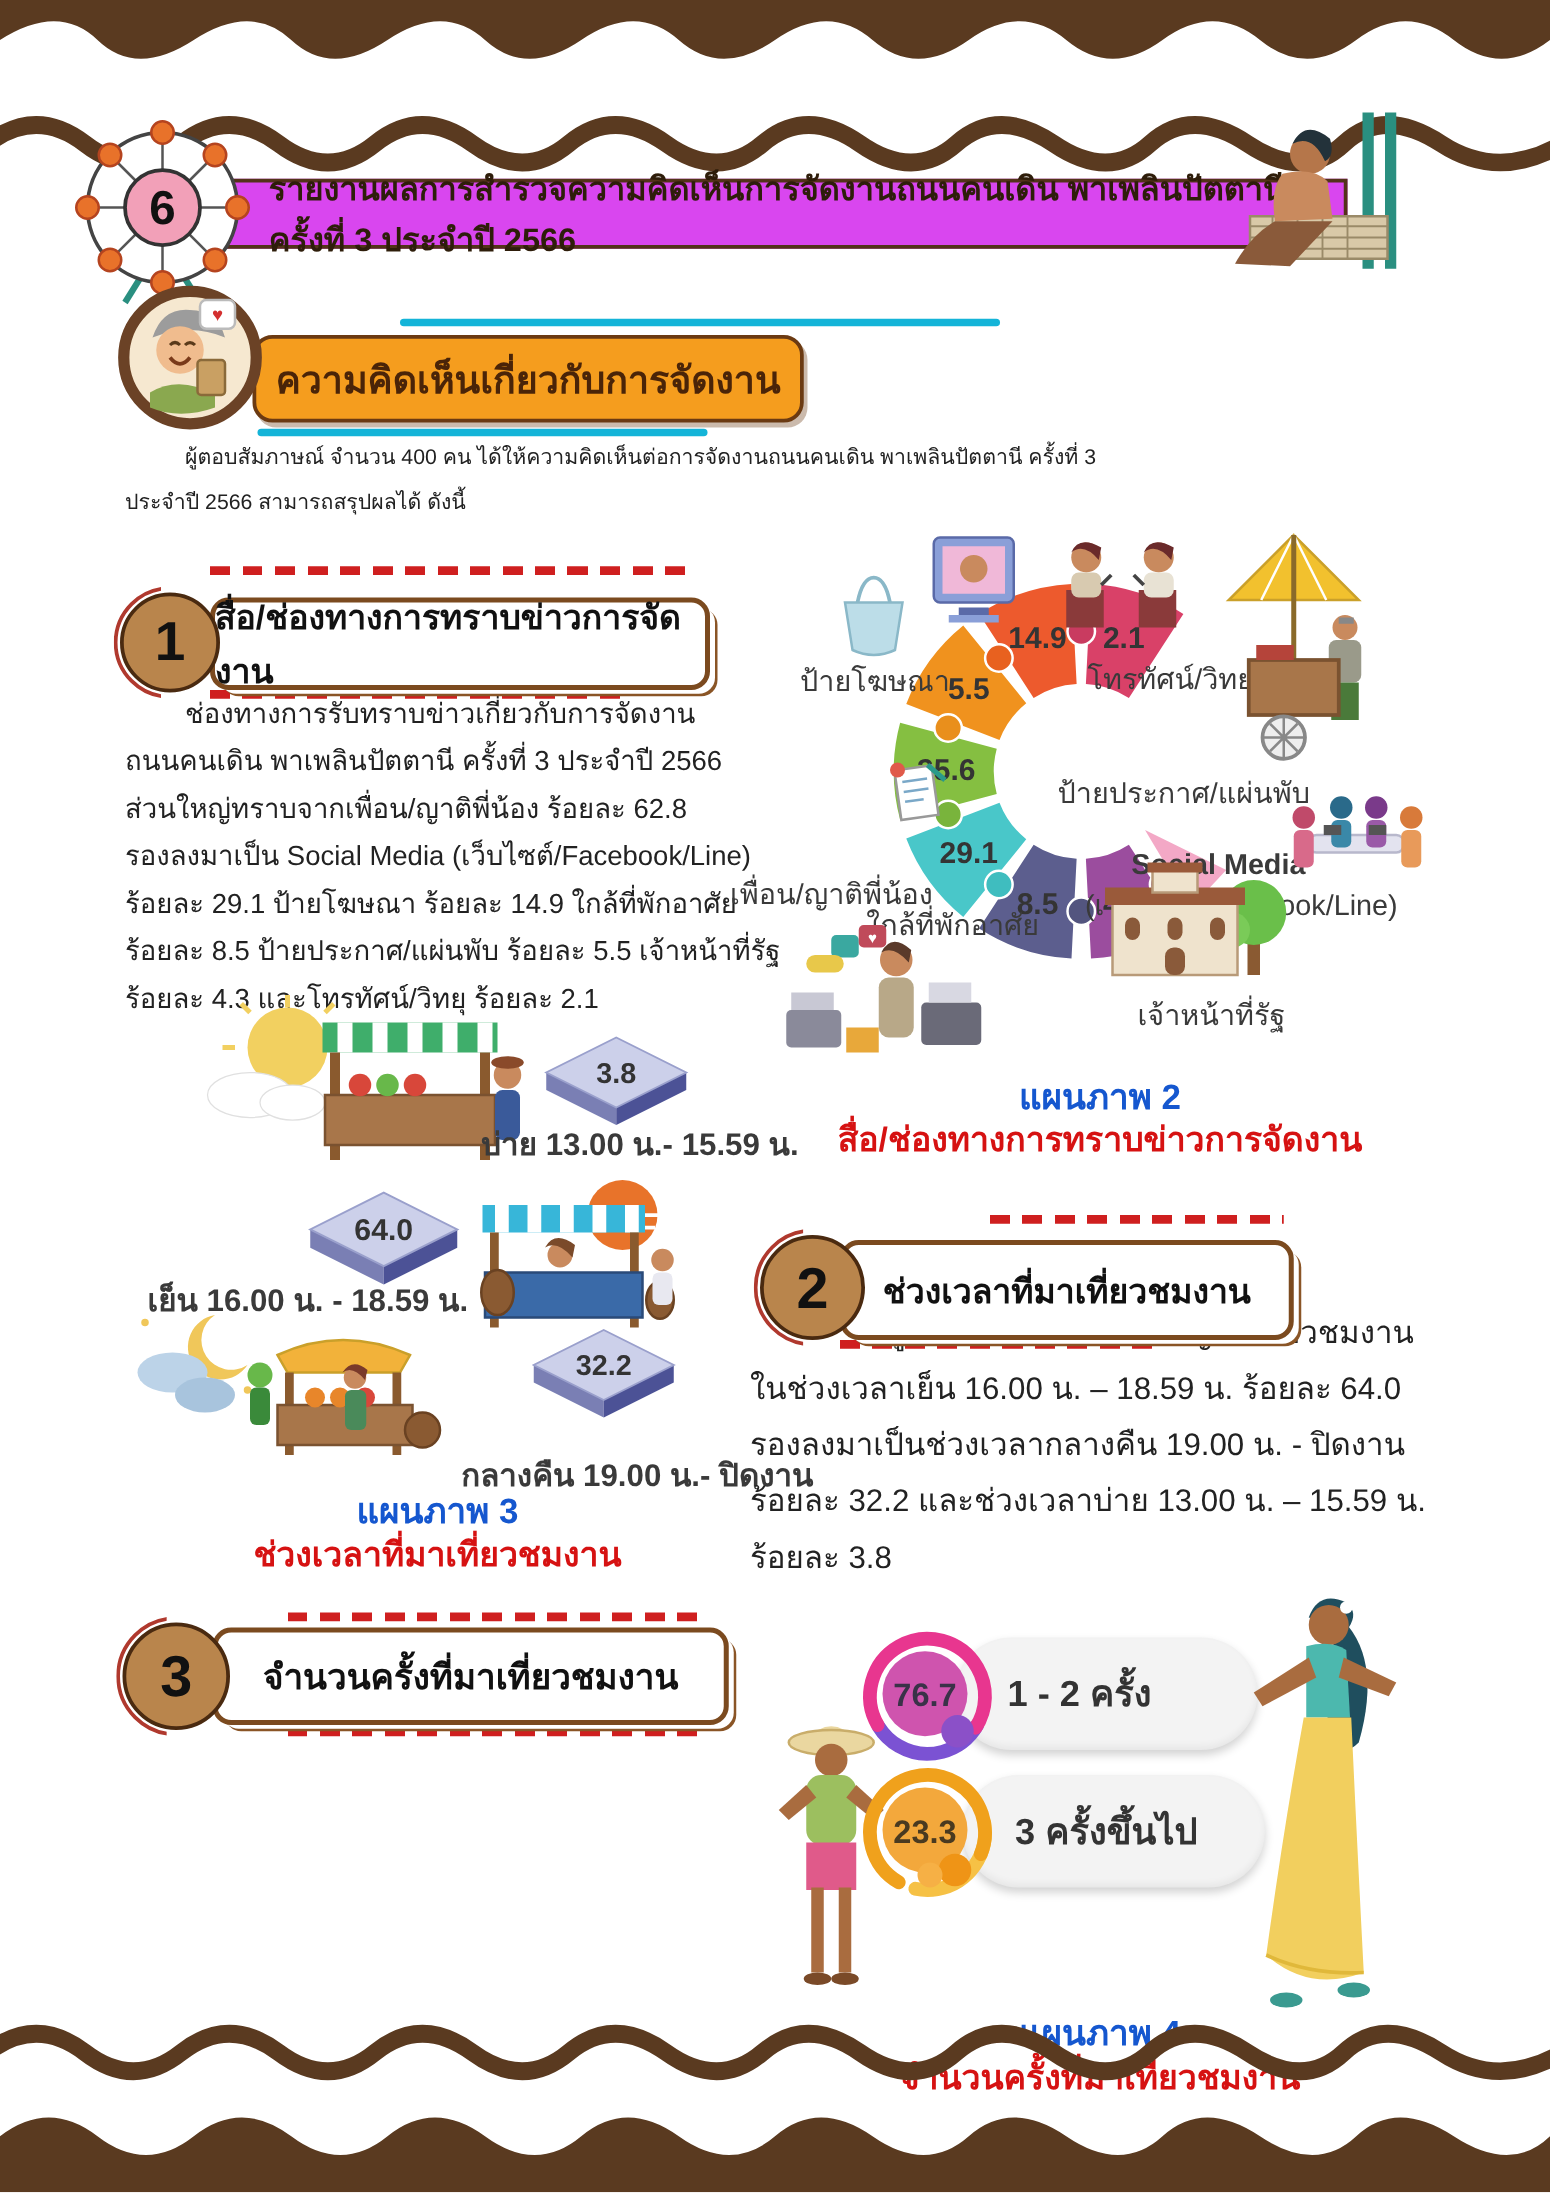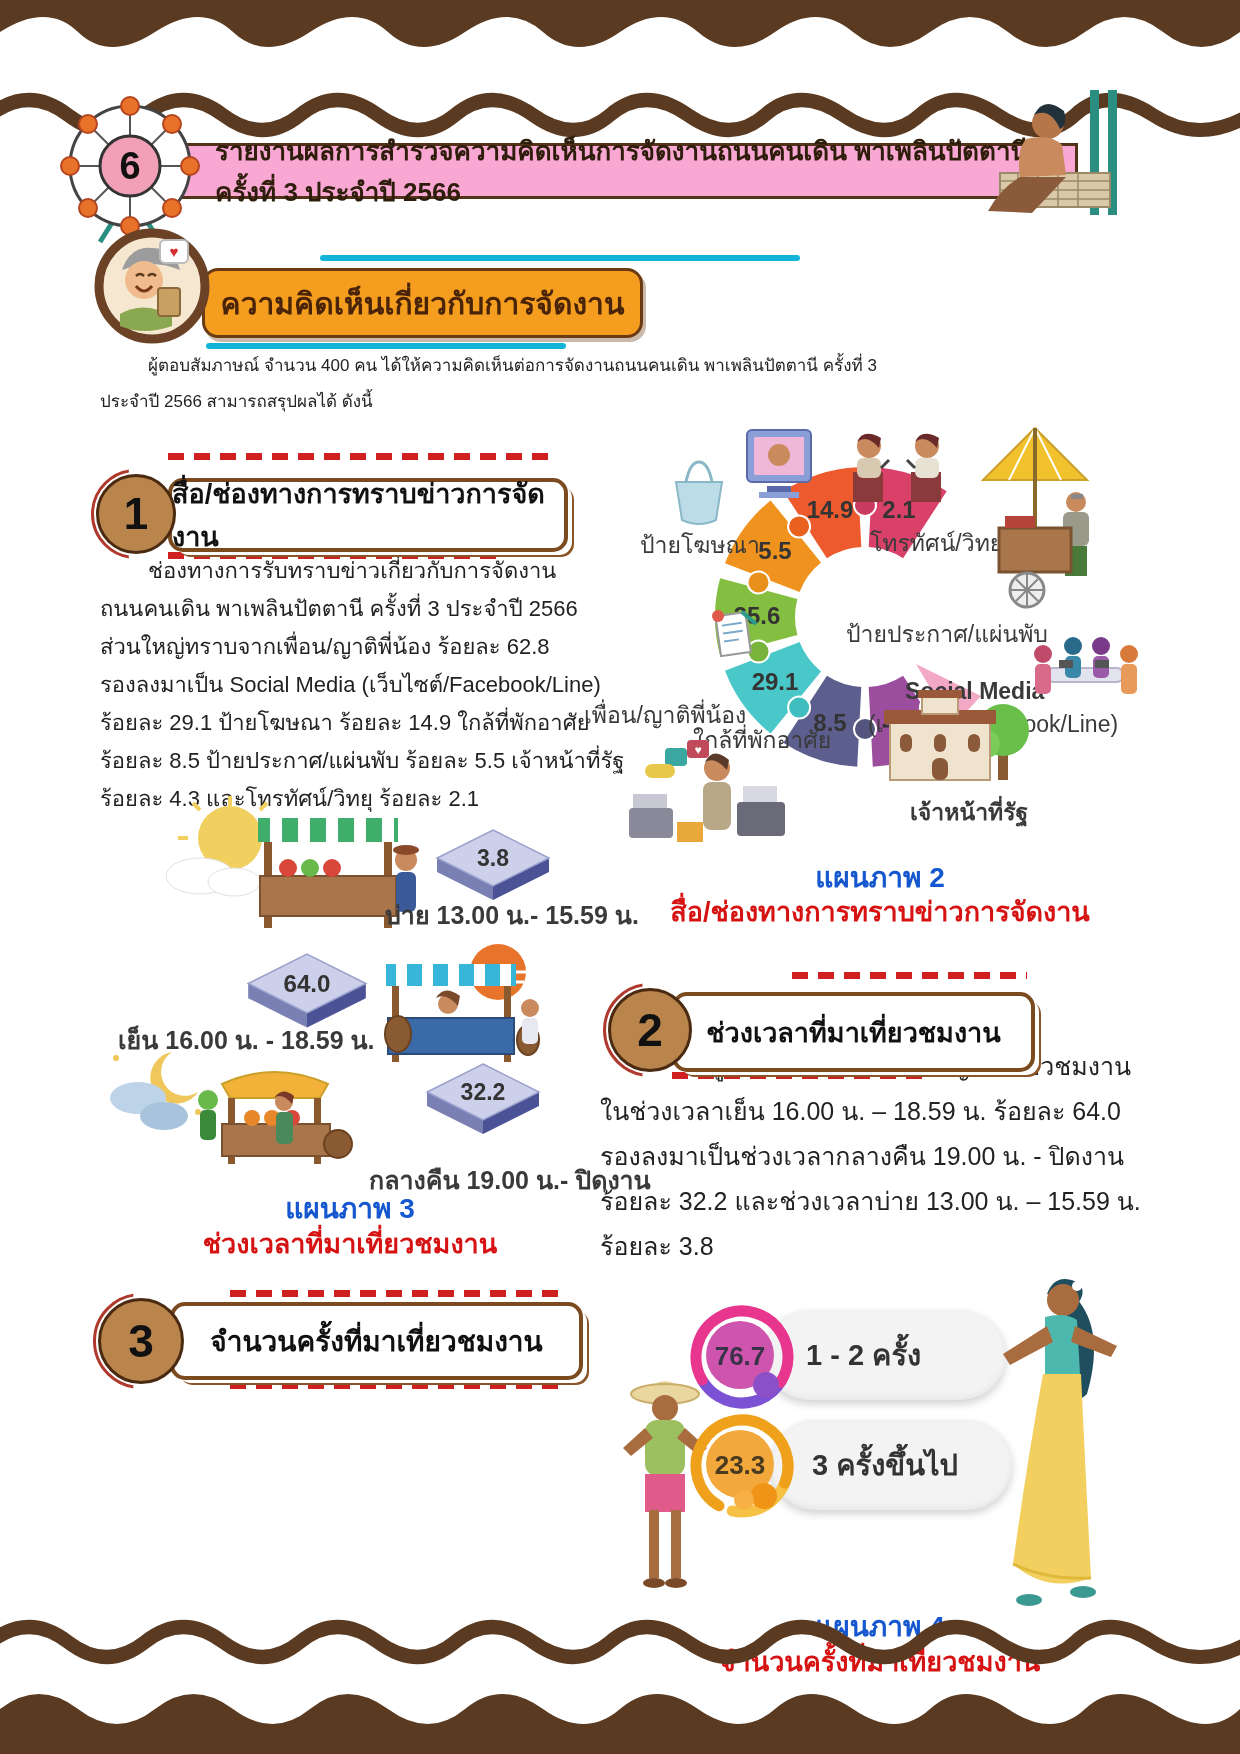--- a/index.html
+++ b/index.html
@@ -1,21 +1,21 @@
 <!DOCTYPE html>
 <html><head>
 <meta charset="utf-8">
 <style>
   html,body{margin:0;padding:0;background:#ffffff;}
   .page{position:relative;width:1240px;height:1754px;background:#fff;overflow:hidden;
         font-family:"Liberation Sans","DejaVu Sans",sans-serif;color:#222;}
   .abs{position:absolute;}
   .deco{pointer-events:none;}
   
-  .title-banner{background:#f9a8d4;border:3px solid #53321a;display:flex;align-items:center;
+  .title-banner{background:#d946ef;border:3px solid #53321a;display:flex;align-items:center;
         font-weight:bold;font-size:26px;color:#2e1d0a;padding-left:84px;box-sizing:border-box;}
   
   .orange-banner{background:#f59d1e;border:3px solid #6b3a12;border-radius:16px;display:flex;
         align-items:center;justify-content:center;font-weight:bold;font-size:30px;color:#4a2408;
         box-shadow:3px 4px 0 rgba(107,58,18,.35);}
   .cyan-line{background:#14b4d8;height:6px;border-radius:3px;}
   
   .red-dashes{height:7px;background:repeating-linear-gradient(90deg,#cf1f1f 0 16px,transparent 16px 26px);}
   .num-circle{border-radius:50%;background:#b9854c;border:3px solid #4a2a10;display:flex;align-items:center;
         justify-content:center;font-weight:bold;color:#111;z-index:3;}
@@ -157,21 +157,21 @@
     </g>
   </svg>
 
   <div class="abs c2-label" style="left:640px;top:527px;">ป้ายโฆษณา</div>
   <div class="abs c2-label" style="left:870px;top:525px;">โทรทัศน์/วิทยุ</div>
   <div class="abs c2-label" style="left:846px;top:616px;">ป้ายประกาศ/แผ่นพับ</div>
   <div class="abs c2-label" style="left:584px;top:697px;">เพื่อน/ญาติพี่น้อง</div>
   <div class="abs c2-label" style="left:905px;top:678px;font-weight:bold;">Social Media</div>
   <div class="abs c2-label" style="left:868px;top:706px;">(เว็บไซต์/Facebook/Line)</div>
   <div class="abs c2-label" style="left:693px;top:722px;">ใกล้ที่พักอาศัย</div>
-  <div class="abs c2-label" style="left:910px;top:794px;font-weight:bold;">เจ้าหน้าที่รัฐ</div>
+  <div class="abs c2-label" style="left:910px;top:794px;">เจ้าหน้าที่รัฐ</div>
 
   <svg class="abs" style="left:668px;top:458px;" width="62" height="70" viewBox="0 0 62 70">
     <path d="M18,24 Q22,4 31,4 Q40,4 44,24" stroke="#8ab8c8" stroke-width="3" fill="none"></path>
     <path d="M8,24 L54,24 L48,62 Q31,70 14,62 Z" fill="#bcdde8" stroke="#8ab8c8" stroke-width="2"></path>
   </svg>
   <svg class="abs" style="left:743px;top:428px;" width="72" height="74" viewBox="0 0 72 74">
     <rect x="4" y="2" width="64" height="52" rx="5" fill="#8a9fd8" stroke="#5a6aa8" stroke-width="2"></rect>
     <rect x="11" y="9" width="50" height="38" fill="#f0b8d8"></rect>
     <circle cx="36" cy="27" r="11" fill="#c98a5e"></circle>
     <rect x="24" y="58" width="24" height="6" fill="#5a6aa8"></rect>

